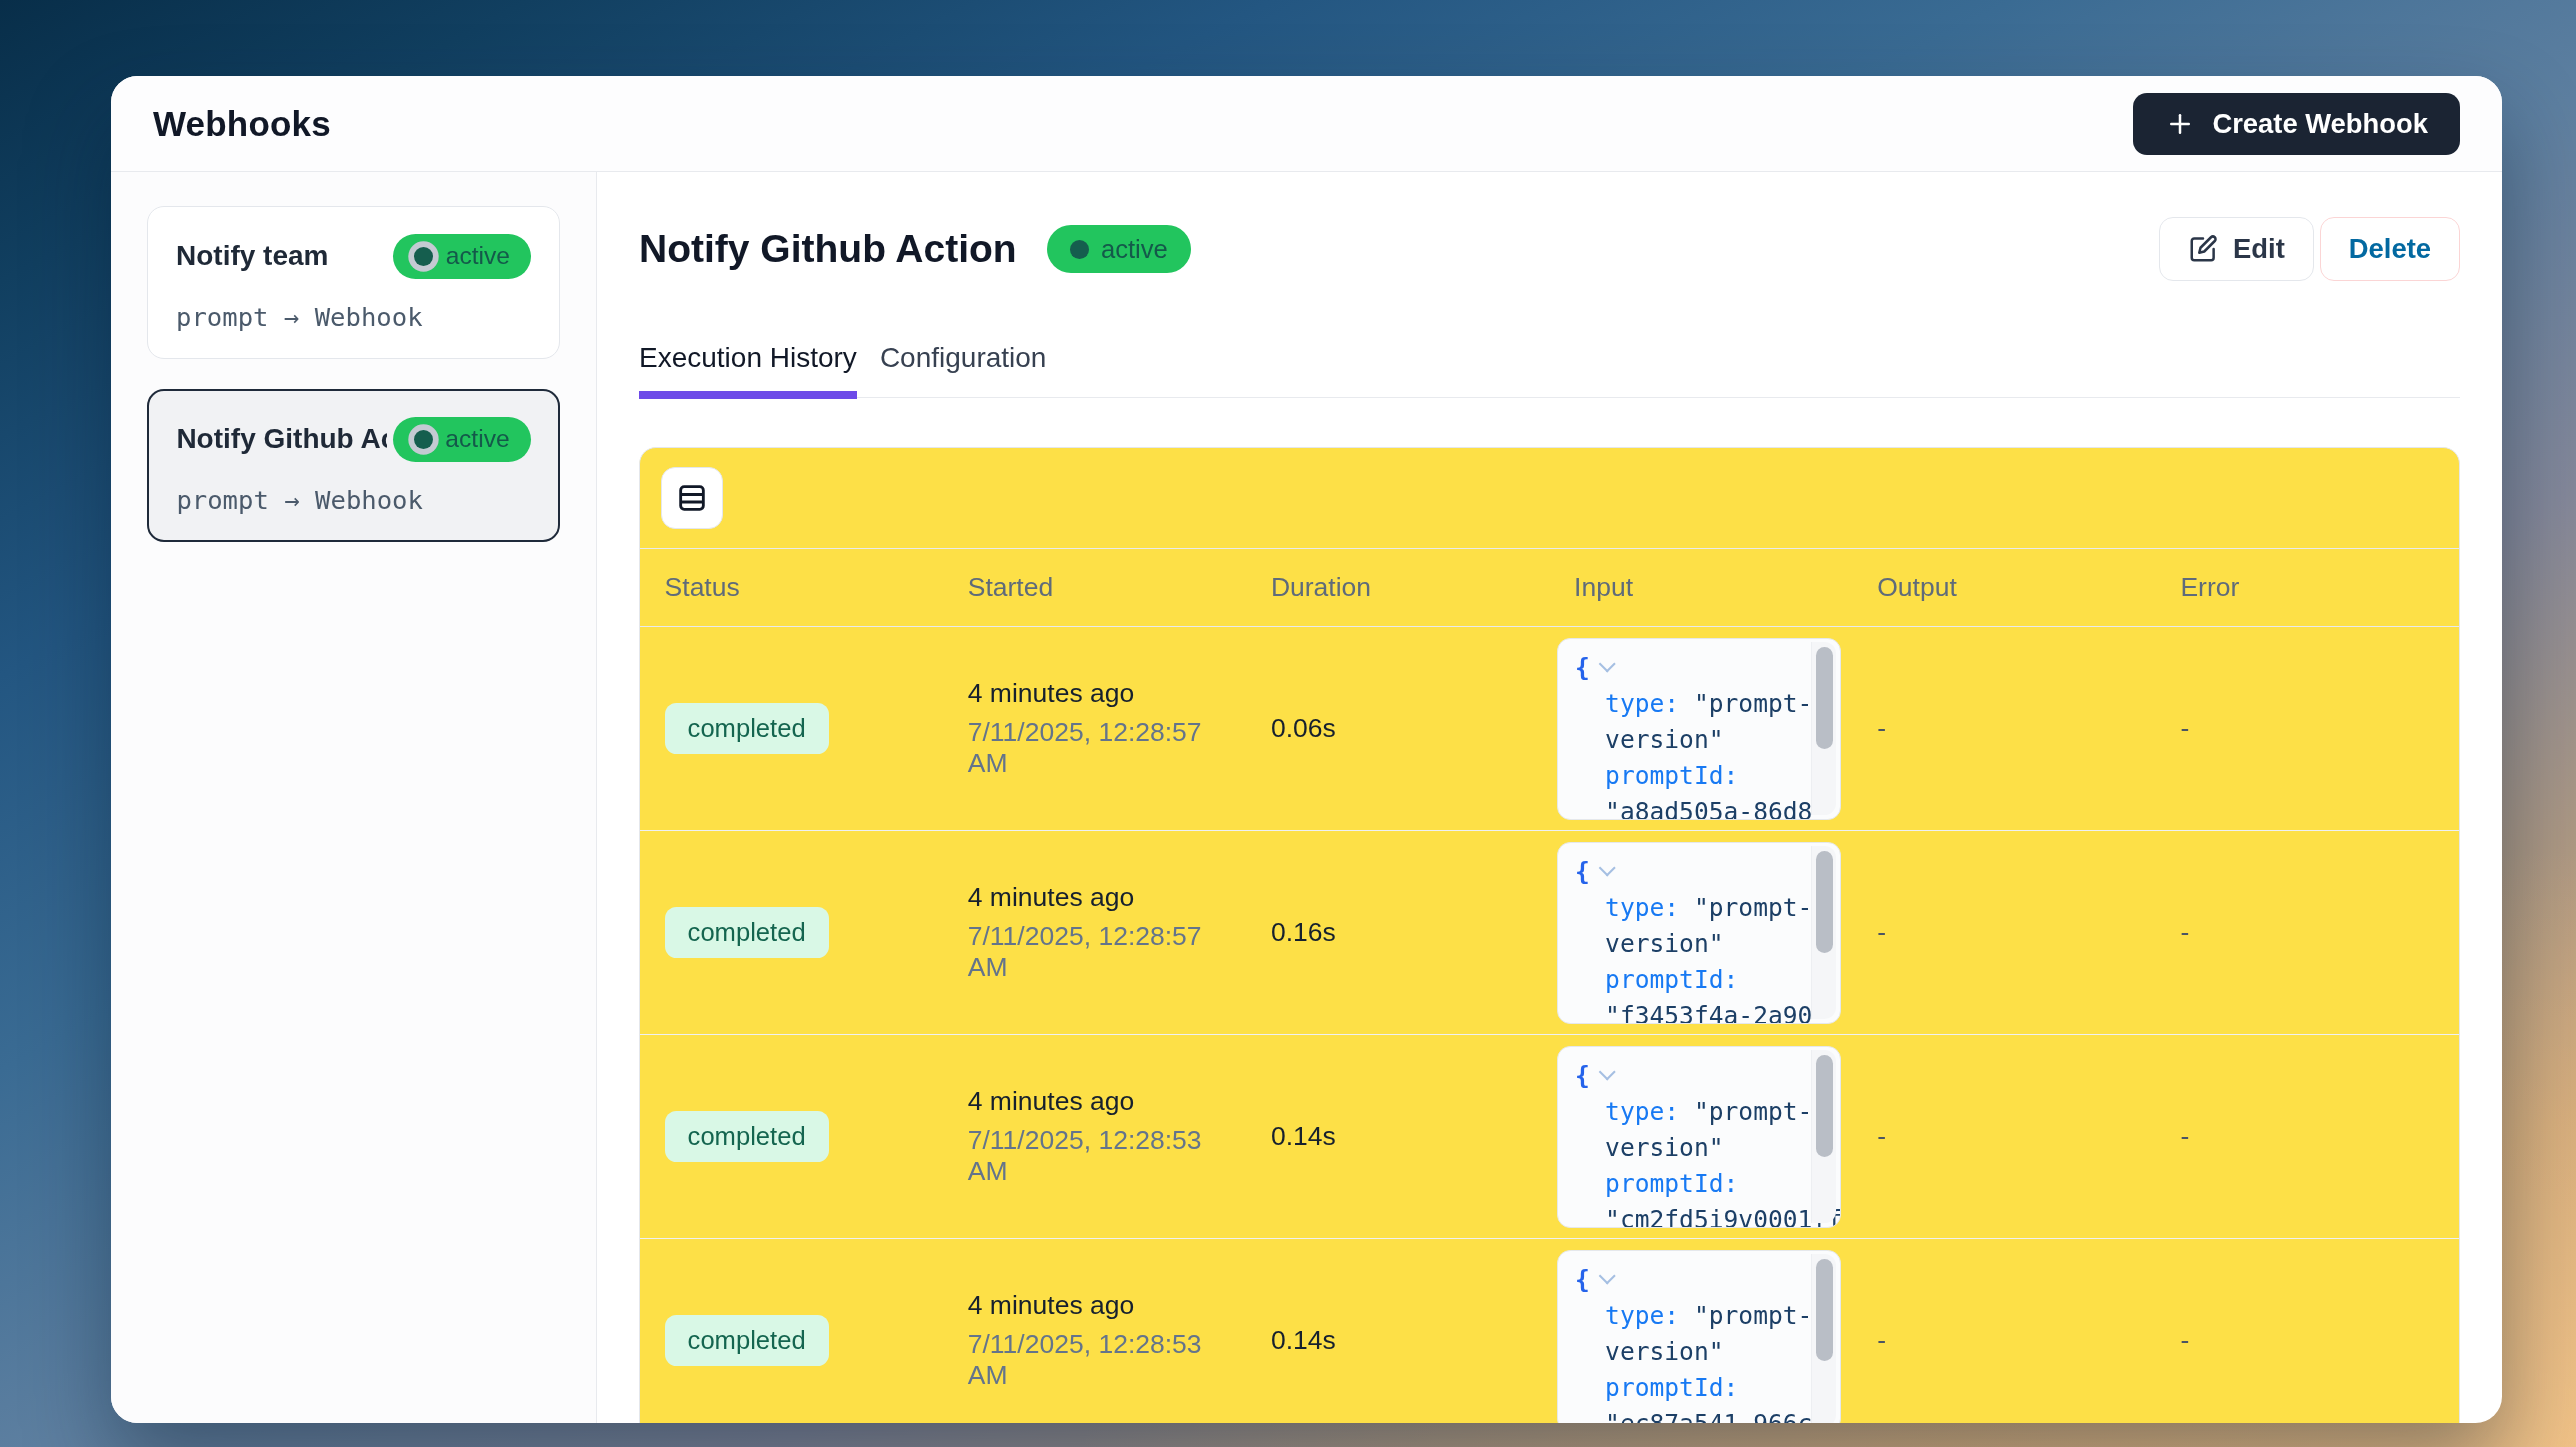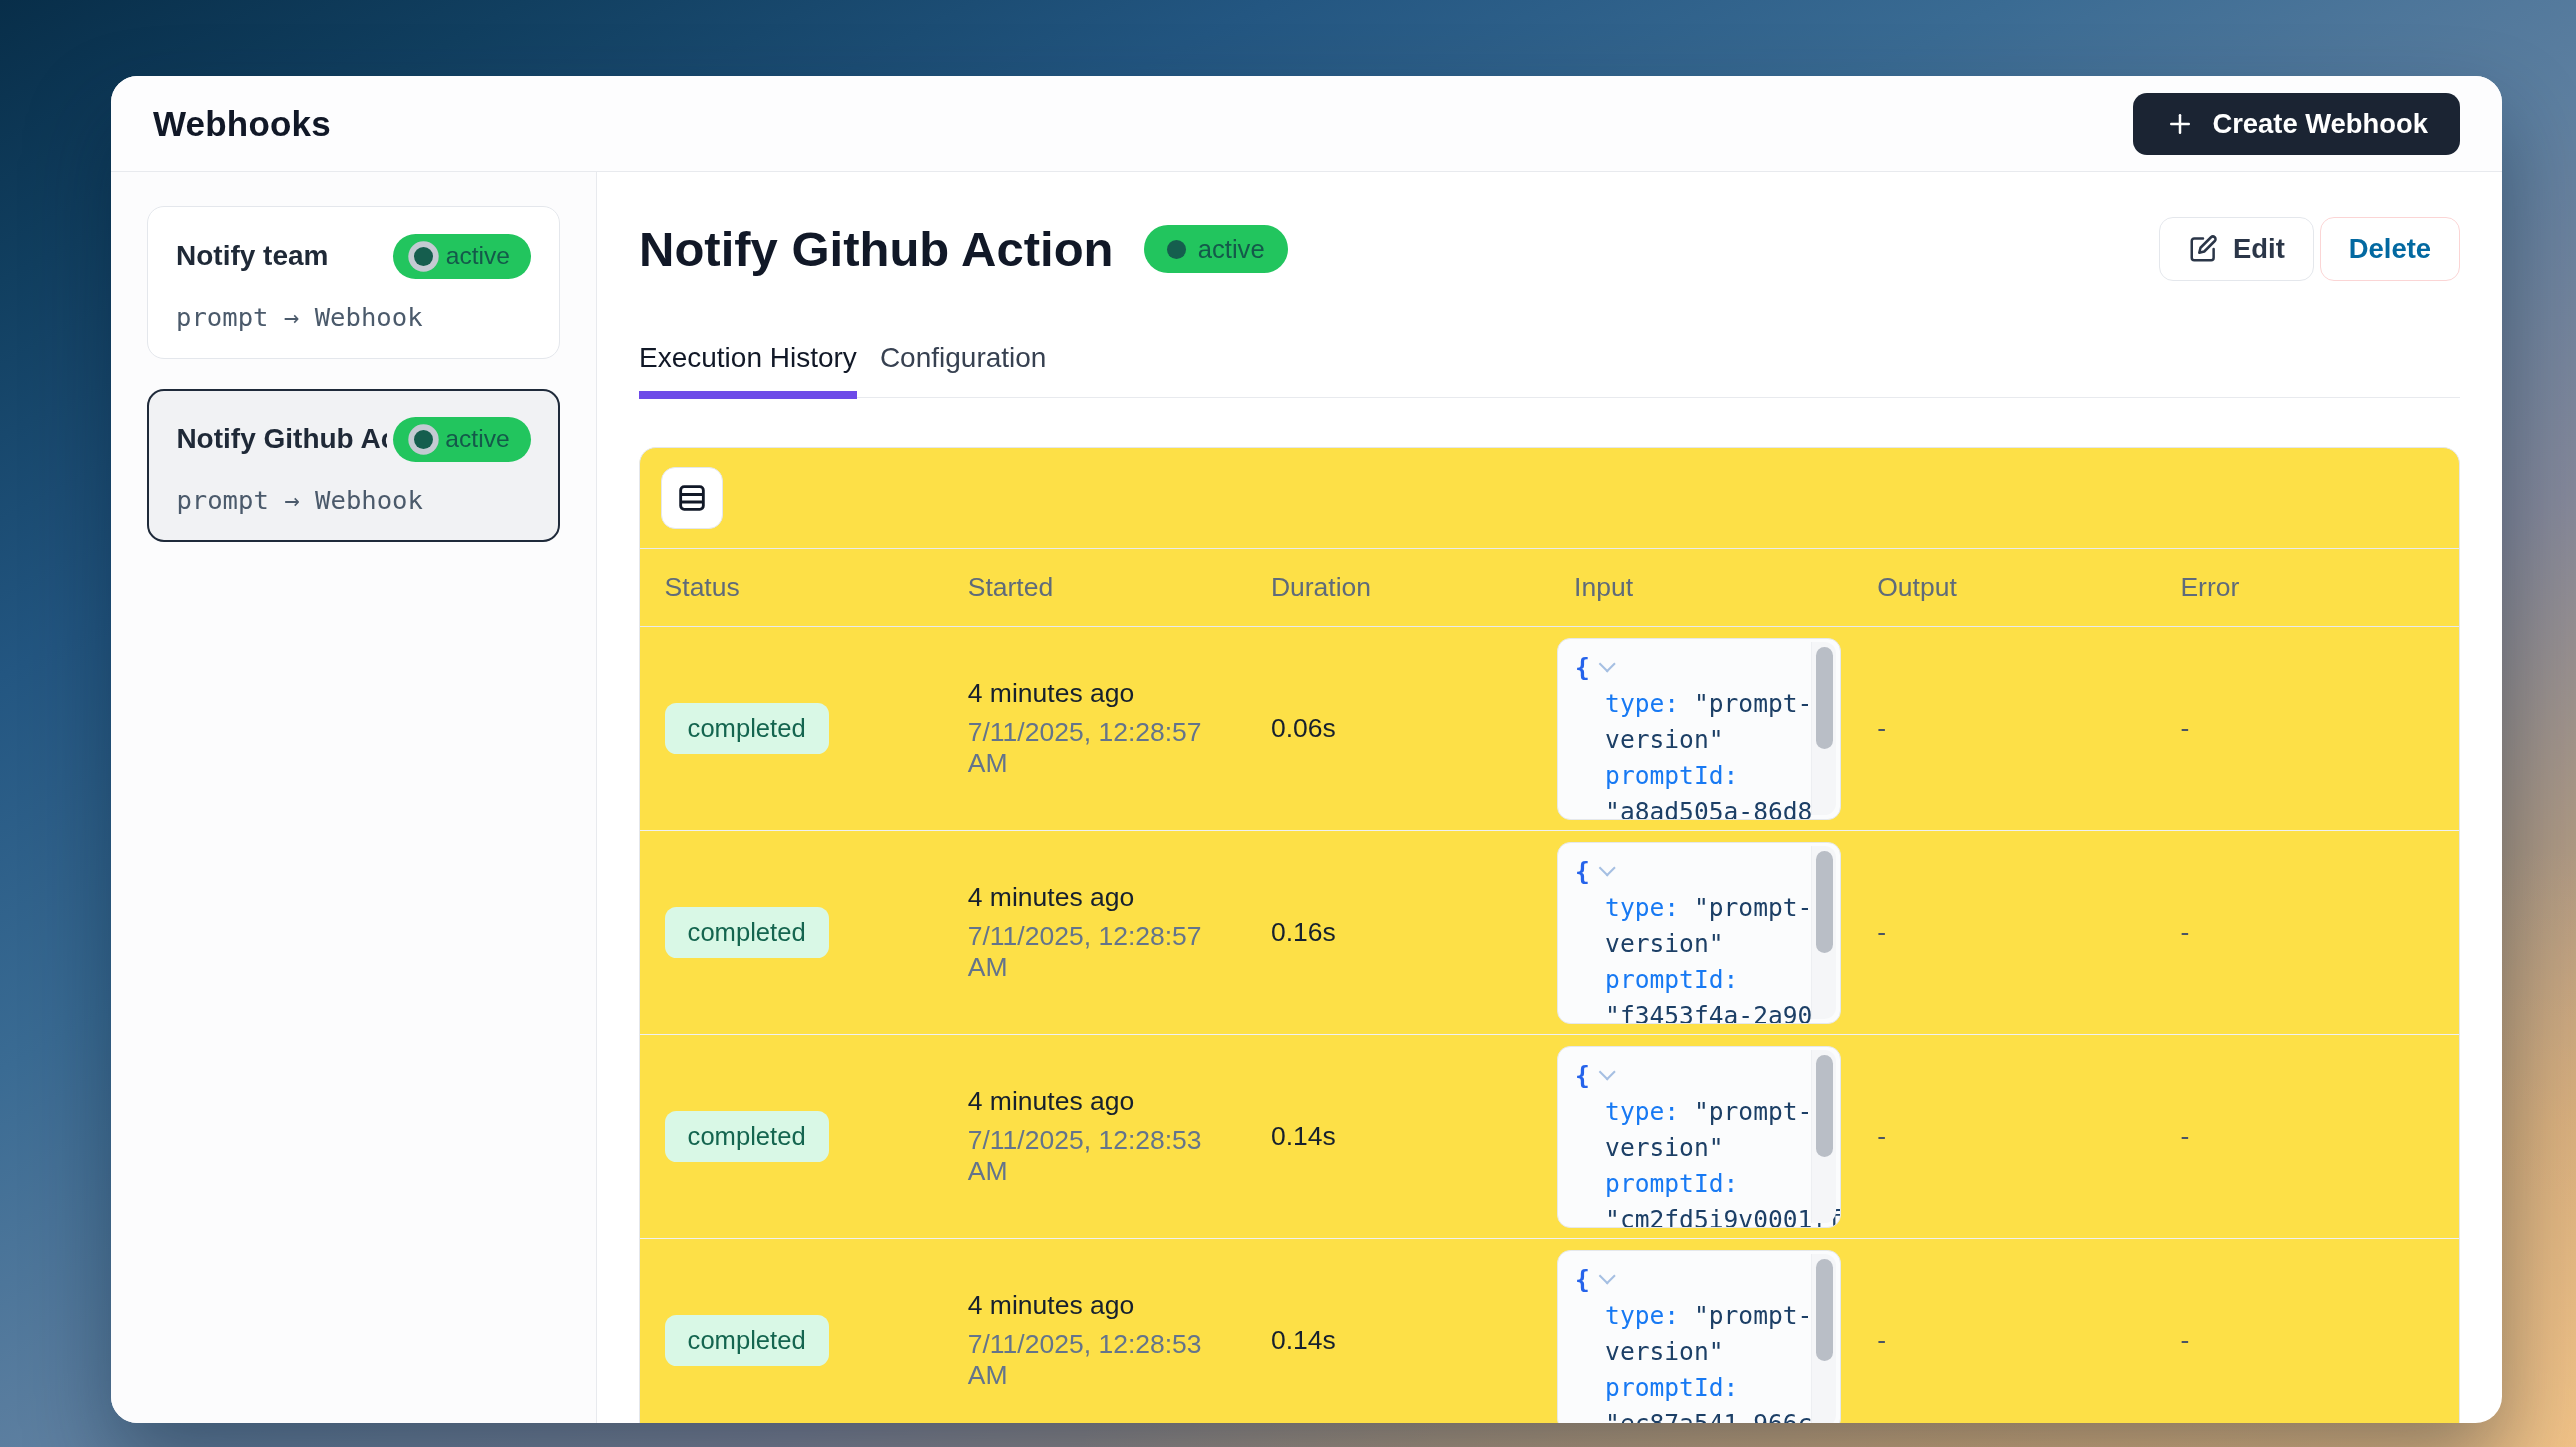--- a/index.html
+++ b/index.html
@@ -44,21 +44,21 @@
   .badge{
     display:inline-flex;align-items:center;gap:12.3px;background:#22c55e;color:#14594a;
     border-radius:945px;padding:8.5px 21px;font-size:24.6px;font-weight:500;white-space:nowrap;
   }
   .dot{width:19px;height:19px;border-radius:50%;background:#155e4e;flex:none;}
   .dot.ringed{box-shadow:0 0 0 5.7px #c4cad2;}
   .route{margin-top:23px;font-family:"DejaVu Sans Mono",monospace;font-size:25.6px;color:#4b5a6b;}
   
   .main{flex:1;min-width:0;padding:45px 42px 0 42px;overflow:hidden;box-sizing:border-box;}
   .title-row{display:flex;align-items:center;gap:30px;}
-  .detail-title{margin:0;font-size:49px;font-weight:700;color:#111827;}
+  .detail-title{margin:0;font-size:39px;font-weight:700;color:#111827;}
   .title-badge{padding:9.5px 23px;font-size:25.6px;}
   .actions{margin-left:auto;display:flex;gap:6px;}
   .btn{height:64px;border-radius:14px;background:#fff;font-family:inherit;font-size:27.4px;
        font-weight:600;display:flex;align-items:center;cursor:pointer;}
   .btn-edit{gap:15px;padding:0 28px;border:1.9px solid #e4e7ec;color:#2b3648;}
   .btn-edit svg{width:30px;height:30px;}
   .btn-delete{padding:0 28px;border:1.9px solid #fbd5d5;color:#0369a1;}
   
   .tabs{display:flex;gap:23px;margin-top:61px;border-bottom:1.9px solid #e8eaee;}
   .tab{font-size:28px;font-weight:500;color:#374151;padding-bottom:23px;position:relative;cursor:pointer;}

